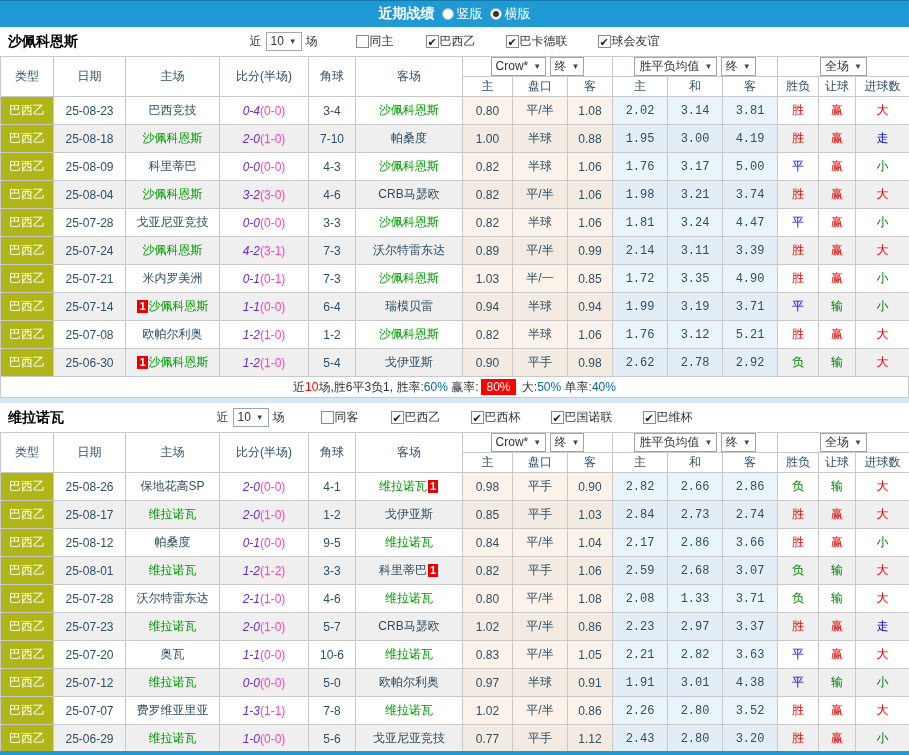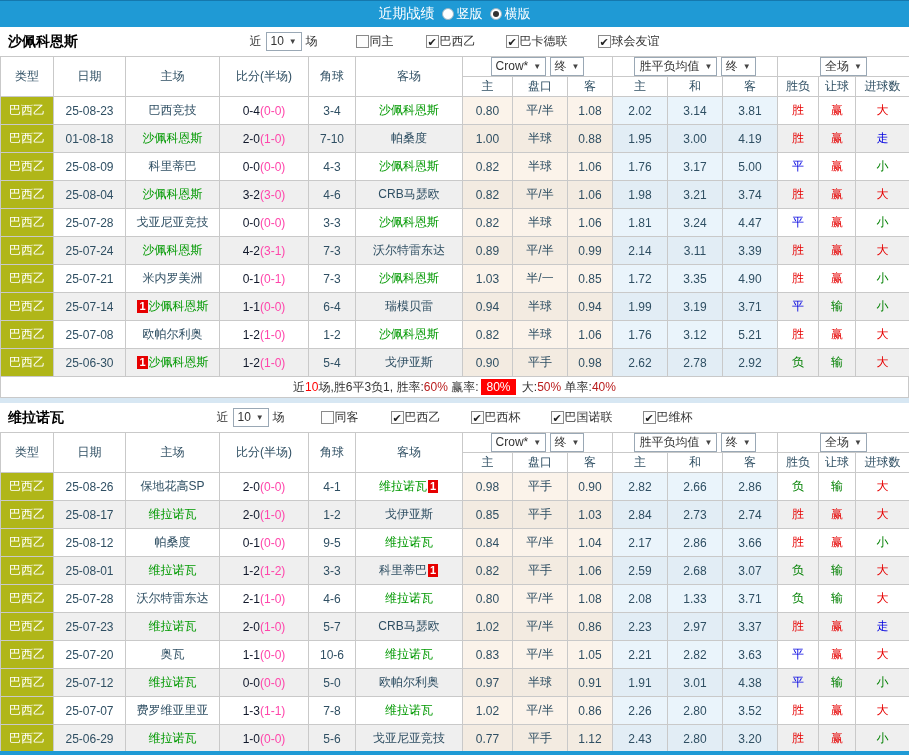--- a/index.html
+++ b/index.html
@@ -8,21 +8,21 @@
     width:909px; height:755px; overflow:hidden; position:relative;
     font-family:"Liberation Sans","DejaVu Sans",sans-serif;
     font-size:12px; color:#2f4f63; background:#fff;
   }
   
   .titlebar{
     height:27px; background:#1f9ad5; border-top:1px solid #1578ad;
     display:flex; align-items:center; justify-content:center; gap:7px;
     color:#fff; font-size:14px;
   }
-  .titlebar .title{ font-weight:normal; }
+  .titlebar .title{ font-weight:bold; }
   .titlebar label{ display:inline-flex; align-items:center; gap:3px; font-size:13px; cursor:pointer;}
   .radio{ display:inline-block; width:12px; height:12px; border-radius:50%;
     background:#fff; border:1px solid #9db6c4; position:relative; }
   .radio.checked::after{ content:""; position:absolute; left:2px; top:2px;
     width:6px; height:6px; border-radius:50%; background:#333; }
   
   .filterbar{ height:29px; position:relative; display:flex; align-items:center; background:#fff;}
   .team-name{ font-size:14px; font-weight:bold; color:#000; padding-left:8px; position:relative; z-index:2;}
   .filters{ position:absolute; left:0; width:100%; display:flex; justify-content:center;
     align-items:center; gap:4px; color:#333; }
@@ -38,33 +38,33 @@
   
   table.grid{ width:909px; border-collapse:collapse; table-layout:fixed; background:#fff;}
   th,td{ border:1px solid #c9c9c9; text-align:center; vertical-align:middle;
     padding:0; overflow:hidden; white-space:nowrap; }
   thead th{ font-weight:normal; color:#2f4f63; background:#fff; height:20px; }
   tbody td{ height:28px; }
   td.type{ background:#b0b618; color:#fff; }
   tr.even td{ background:#efefef; }
   tr.even td.type{ background:#b0b618; }
   td.crow{ background:#fbf3ea; } tr.even td.crow{ background:#f3ebe1; }
-  td.mean{ background:#eaf4fb; } tr.even td.mean{ background:#e2edf5; }
+  td.mean{ background:#eaf4fb;font-family:Liberation Mono, monospace; } tr.even td.mean{ background:#e2edf5; }
   .team{ color:#2f4f63; }
   .team.self{ color:#009900; }
-  .ft{ color:#0f172a; }
+  .ft{ color:#6d28d9;font-style:italic; }
   .ht{ color:#ff44aa; }
   .badge{ display:inline-block; background:#e60000; color:#fff; font-size:11px;
     line-height:13px; padding:0 2px; margin:0 1px; font-weight:bold; }
   .res-r{ color:#e60000; } .res-b{ color:#0000e0; } .res-g{ color:#008000; }
   
   .summary{ height:21px; border:1px solid #c9c9c9; border-top:none;
     display:flex; align-items:center; justify-content:center; }
   .summary span{ white-space:pre; }
-  .sum-k{ color:#333; } .sum-r{ color:#ff0000; } .sum-b{ color:#b91c1c; }
+  .sum-k{ color:#333; } .sum-r{ color:#ff0000; } .sum-b{ color:#0369a1; }
   .sum-hl{ background:#ff0000; color:#fff; padding:1px 5px; margin:4px 3px; }
   .separator{ height:5px; background:#d7e7f3; }
   .bottom-strip{ position:absolute; bottom:0; left:0; width:100%; height:4px; background:#1f9ad5; }
 </style>
 </head>
 <body>
 
 <div class="titlebar">
   <span class="title">近期战绩</span>
   <label>
@@ -186,21 +186,21 @@
             <td class="crow">1.08</td>
             <td class="mean">2.02</td>
             <td class="mean">3.14</td>
             <td class="mean">3.81</td>
             <td class="res res-r">胜</td>
             <td class="res res-r">赢</td>
             <td class="res res-r">大</td>
           </tr>
           <tr class="even">
             <td class="type">巴西乙</td>
-            <td>01-08-18</td>
+            <td>25-08-18</td>
             <td><span class="team self">沙佩科恩斯</span></td>
             <td><span class="ft">2-0</span><span class="ht">(1-0)</span></td>
             <td>7-10</td>
             <td><span class="team">帕桑度</span></td>
             <td class="crow">1.00</td>
             <td class="crow">半球</td>
             <td class="crow">0.88</td>
             <td class="mean">1.95</td>
             <td class="mean">3.00</td>
             <td class="mean">4.19</td>

